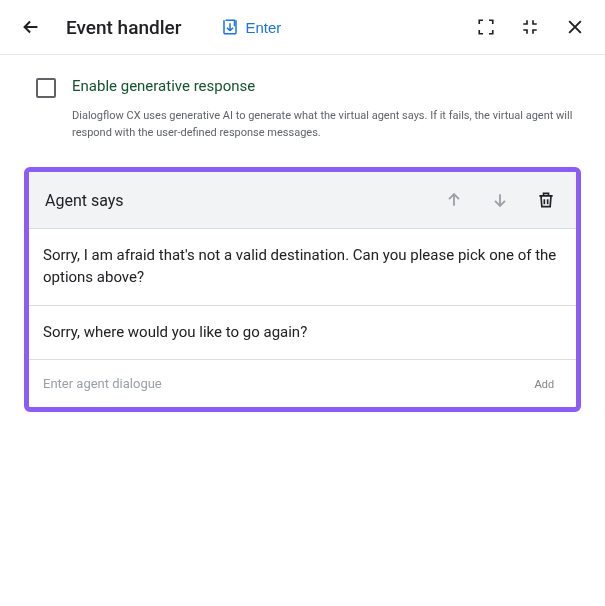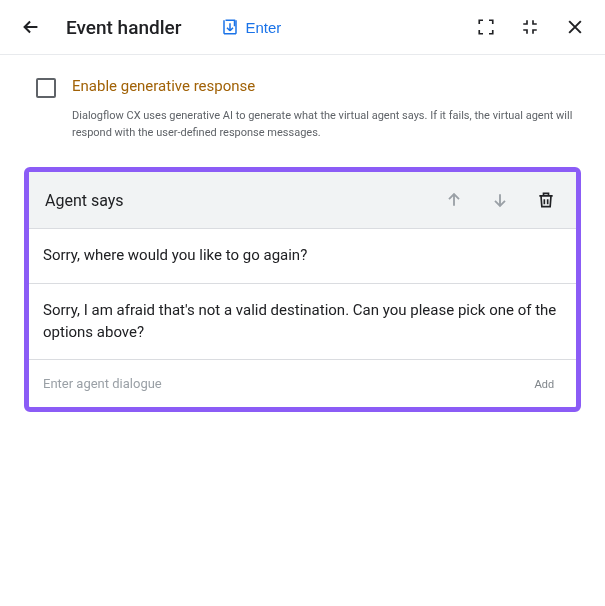--- a/index.html
+++ b/index.html
@@ -75,21 +75,21 @@
       height: 20px;
       border: 2px solid #5f6368;
       border-radius: 2px;
       flex-shrink: 0;
       margin-top: 1px;
       cursor: pointer;
     }
     .generative-content { flex: 1; }
     .generative-label {
       font-size: 15px;
-      color: #a16207;
+      color: #14532d;
       margin-bottom: 12px;
       display: block;
     }
     .generative-desc {
       font-size: 11px;
       color: #5f6368;
       line-height: 1.55;
     }
     .agent-card {
       border: 5px solid #8b5cf6;
@@ -221,21 +221,21 @@
               <path d="M12 5v14M6 13l6 6 6-6"></path>
             </svg>
         </button>
         <button class="icon-btn">
           <svg width="20" height="20" viewBox="0 0 24 24" fill="none" stroke="#202124" stroke-width="2">
               <path d="M4 7h16M9 7V4h6v3M6 7l1 13h10l1-13M10 11v6M14 11v6"></path>
             </svg>
         </button>
       </div>
     </div>
+    <div class="dialogue-row">Sorry, I am afraid that's not a valid destination. Can you please pick one of the options above?</div>
     <div class="dialogue-row">Sorry, where would you like to go again?</div>
-    <div class="dialogue-row">Sorry, I am afraid that's not a valid destination. Can you please pick one of the options above?</div>
     <div class="input-row">
       <input class="dialogue-input" placeholder="Enter agent dialogue" style="">
       <button class="add-btn">Add</button>
     </div>
   </div>
 
 </div>
 
 </body></html>

